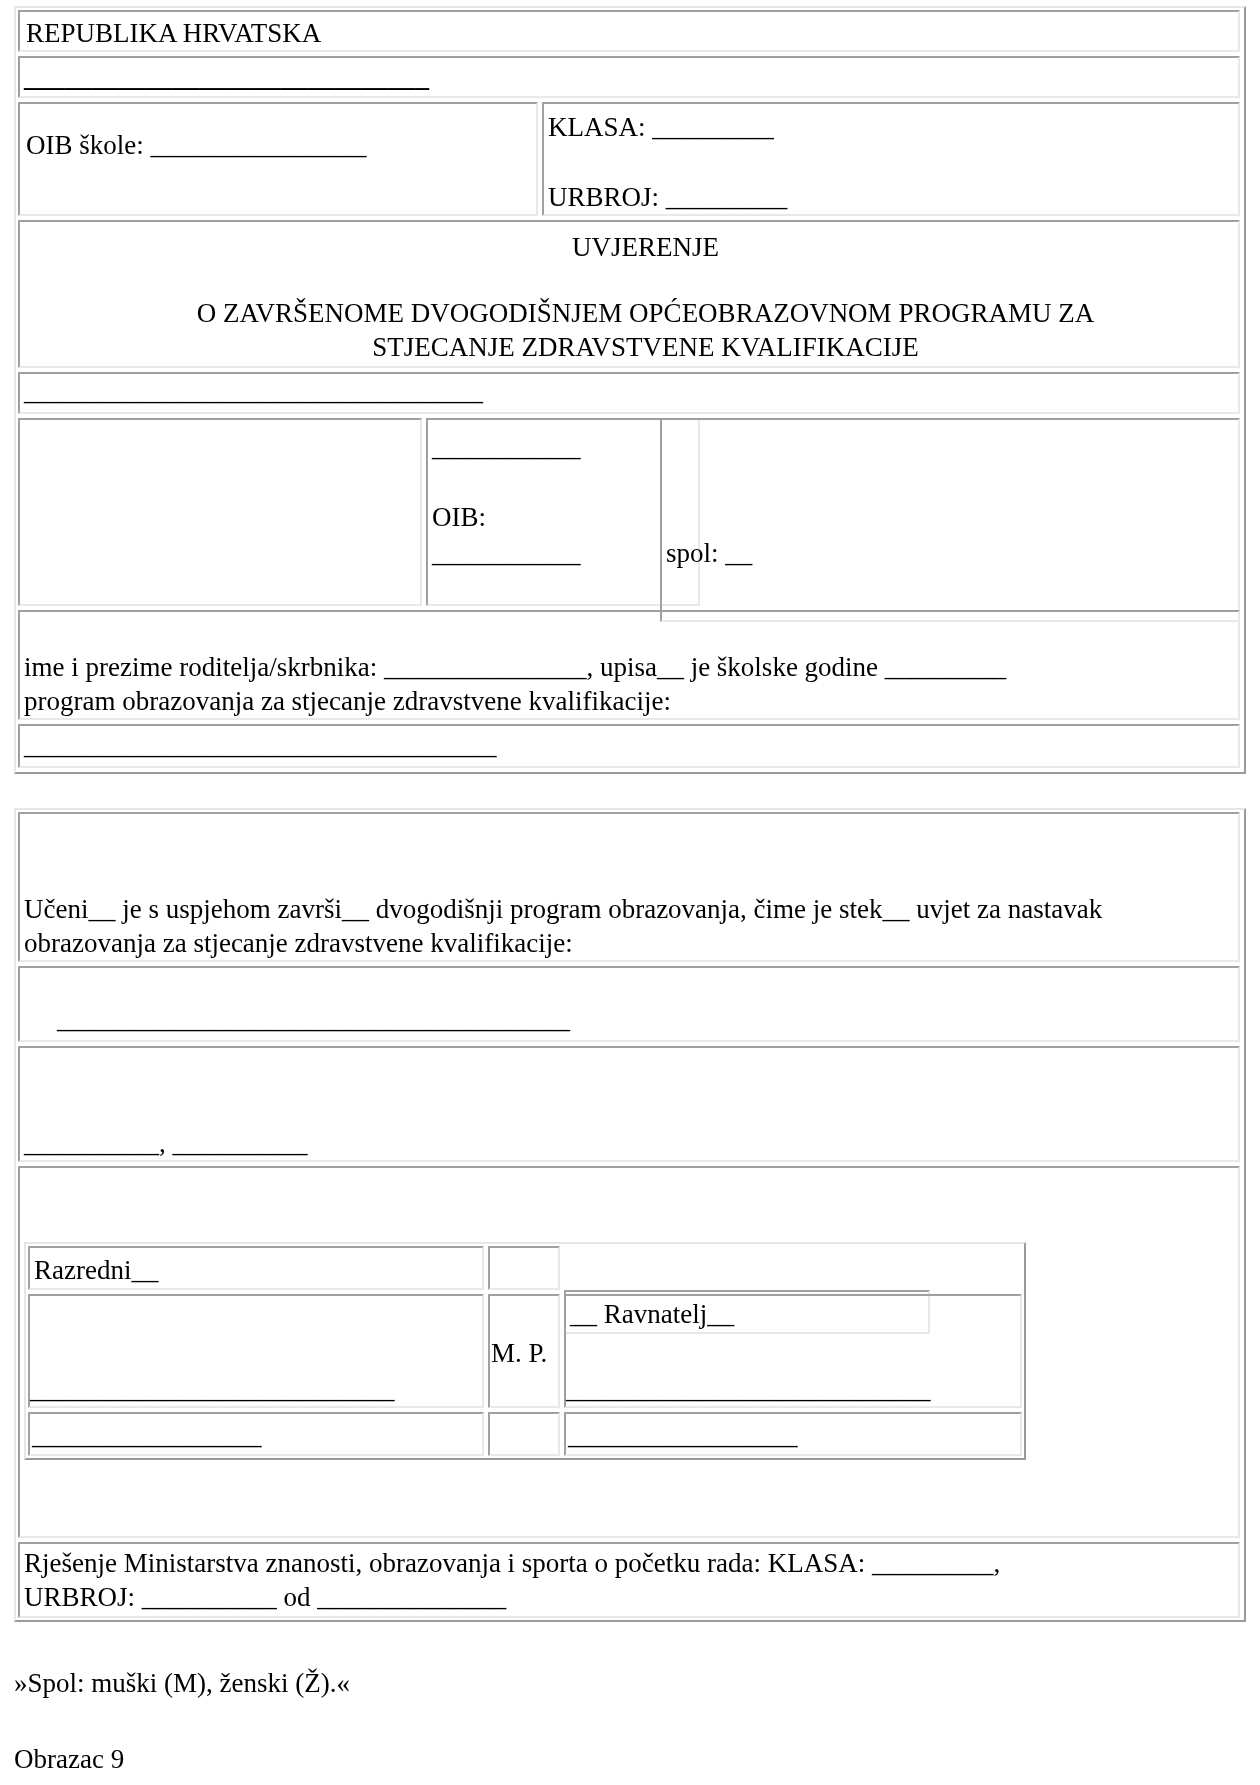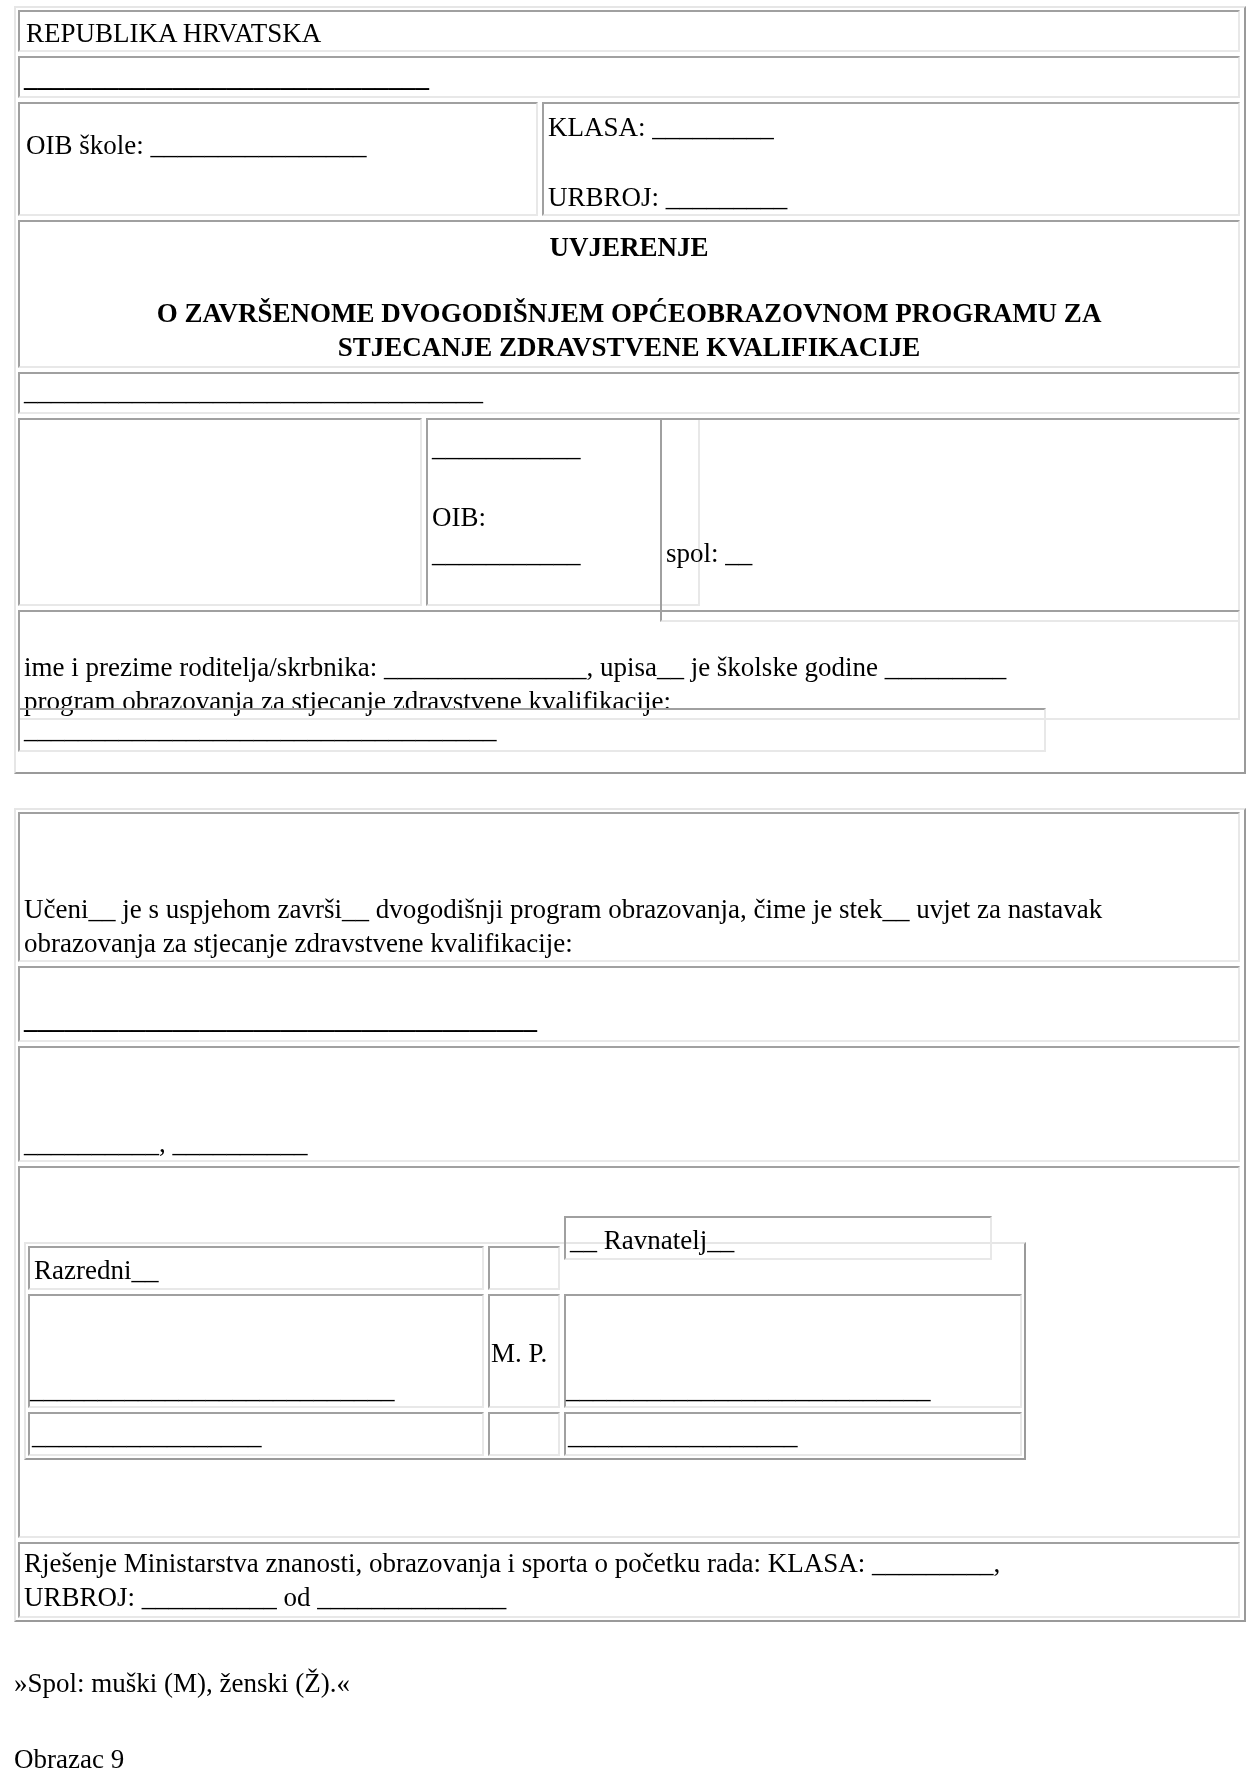--- a/index.html
+++ b/index.html
@@ -14,21 +14,21 @@
     border-top: 2px solid #e6e6e6; border-left: 2px solid #e6e6e6;
     border-right: 2px solid #9a9a9a; border-bottom: 2px solid #9a9a9a;
   }
   
   .cell {
     position: absolute; box-sizing: border-box;
     border-top: 2px solid #a0a0a0; border-left: 2px solid #a0a0a0;
     border-right: 2px solid #e8e8e8; border-bottom: 2px solid #e8e8e8;
   }
   .txt { position: absolute; white-space: nowrap; line-height: 1; }
-  .bold { font-weight: bold; }
+  .bold { font-weight: normal; margin-left: 33px; }
   .center { text-align: center; left: 0; right: 0; }
 </style>
 </head>
 <body>
 
 <div class="frame" style="left:14px; top:6px; width:1232px; height:768px;"></div>
 
 <div class="cell" style="left:18px; top:10px; width:1222px; height:42px;padding-left:36px;">
   <span class="txt" style="left:6px; top:8px;">REPUBLIKA HRVATSKA</span>
 </div>
@@ -63,21 +63,21 @@
 </div>
 <div class="cell" style="left:660px; top:418px; width:580px; height:204px;">
   <span class="txt" style="left:4px; top:120px;">spol: __</span>
 </div>
 
 <div class="cell" style="left:18px; top:610px; width:1222px; height:110px;">
   <span class="txt" style="left:4px; top:76px;">program obrazovanja za stjecanje zdravstvene kvalifikacije:</span>
   <span class="txt" style="left:4px; top:42px;">ime i prezime roditelja/skrbnika: _______________, upisa__ je školske godine _________</span>
 </div>
 
-<div class="cell" style="left:18px; top:708px; width:1028px; height:44px;padding-left:7px;">
+<div class="cell" style="left:18px; top:724px; width:1222px; height:44px;padding-left:7px;">
   <span class="txt" style="left:4px; top:6px;">___________________________________</span>
 </div>
 
 <div class="frame" style="left:14px; top:808px; width:1232px; height:814px;"></div>
 
 <div class="cell" style="left:18px; top:812px; width:1222px; height:150px;">
   <span class="txt" style="left:4px; top:82px;">Učeni__ je s uspjehom završi__ dvogodišnji program obrazovanja, čime je stek__ uvjet za nastavak</span>
   <span class="txt" style="left:4px; top:116px;">obrazovanja za stjecanje zdravstvene kvalifikacije:</span>
 </div>
 
@@ -89,21 +89,21 @@
   <span class="txt" style="left:4px; top:82px;">__________, __________</span>
 </div>
 
 <div class="cell" style="left:18px; top:1166px; width:1222px; height:372px;"></div>
 <div class="frame" style="left:24px; top:1242px; width:1002px; height:218px;"></div>
 
 <div class="cell" style="left:28px; top:1246px; width:456px; height:44px;">
   <span class="txt" style="left:4px; top:9px;">Razredni__</span>
 </div>
 <div class="cell" style="left:488px; top:1246px; width:72px; height:44px;"></div>
-<div class="cell" style="left:564px; top:1216px; width:428px; height:44px;">
+<div class="cell" style="left:564px; top:1290px; width:366px; height:44px;">
   <span class="txt" style="left:4px; top:9px;">__ Ravnatelj__</span>
 </div>
 
 <div class="cell" style="left:28px; top:1294px; width:456px; height:114px;">
   <span class="txt" style="left:0px; top:80px;">___________________________</span>
 </div>
 <div class="cell" style="left:488px; top:1294px; width:72px; height:114px;">
   <span class="txt" style="left:1px; top:44px;">M. P.</span>
 </div>
 <div class="cell" style="left:564px; top:1294px; width:458px; height:114px;">

